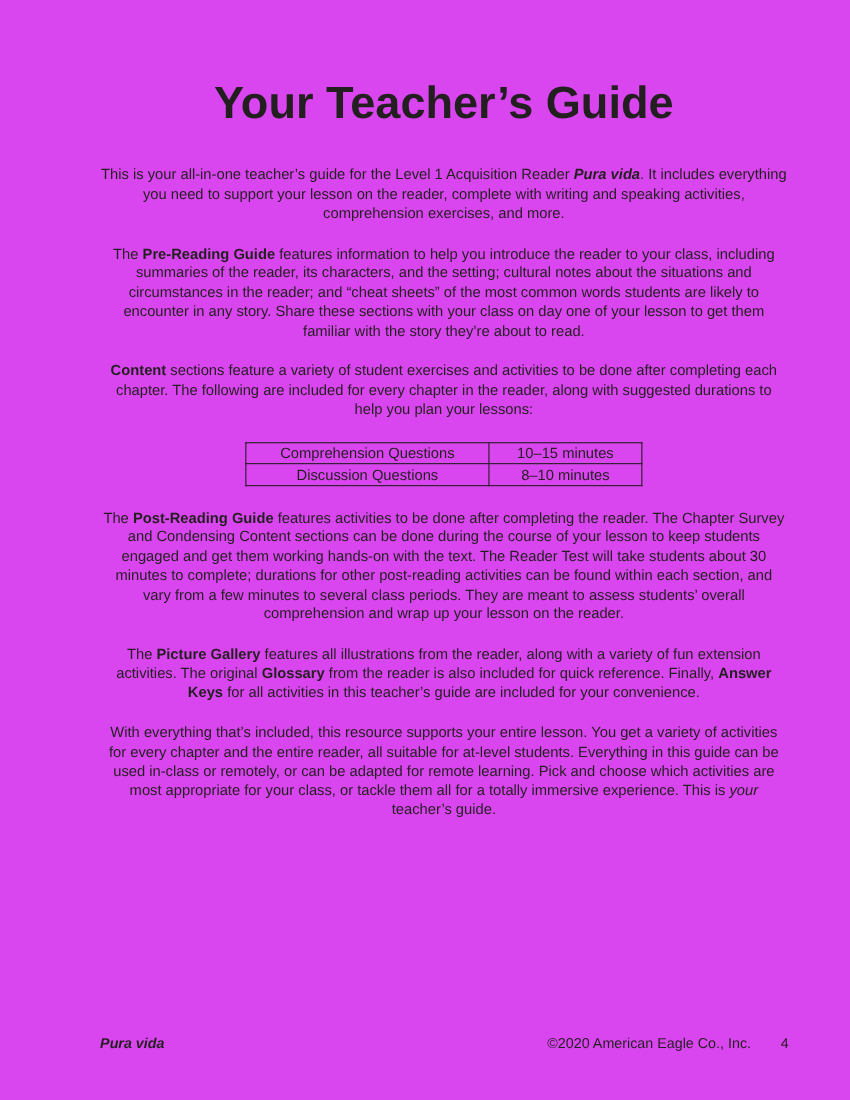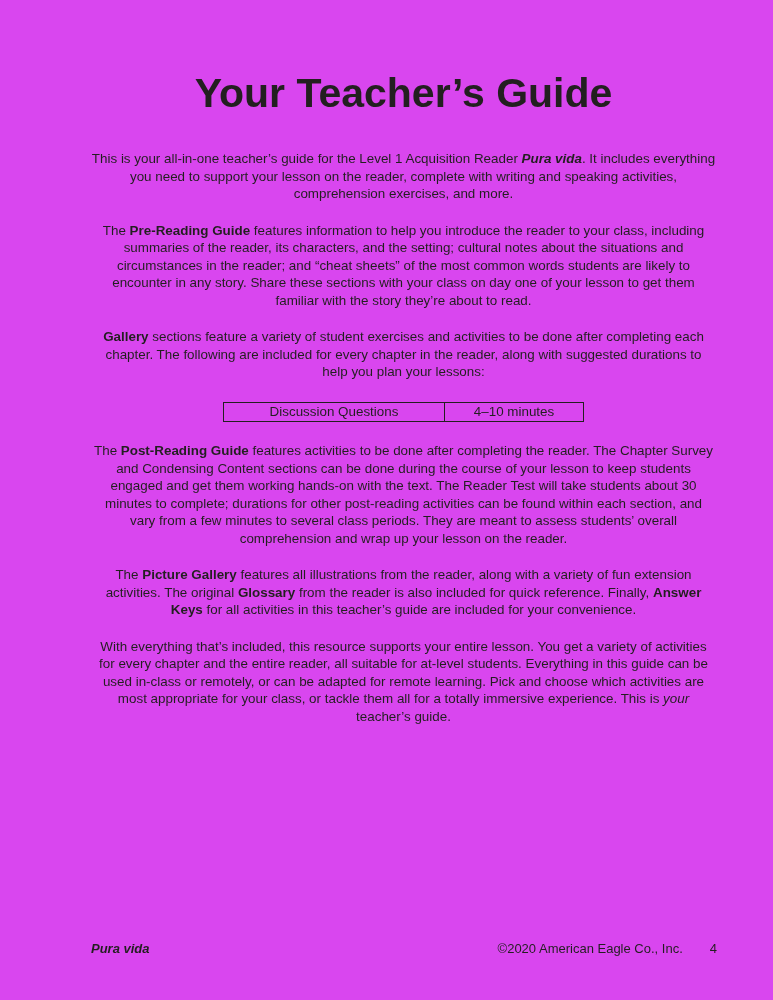--- a/index.html
+++ b/index.html
@@ -77,27 +77,31 @@
 
 <div class="page">
   <div class="content">
 
     <h1 class="title">Your Teacher’s Guide</h1>
 
     <p class="body-para"><span>This is your all-in-one teacher’s guide for the Level 1 Acquisition Reader </span><span class="b i">Pura vida</span><span>. It includes everything you need to support your lesson on the reader, complete with writing and speaking activities, comprehension exercises, and more.</span></p>
 
     <p class="body-para"><span>The </span><span class="b">Pre-Reading Guide</span><span> features information to help you introduce the reader to your class, including summaries of the reader, its characters, and the setting; cultural notes about the situations and circumstances in the reader; and “cheat sheets” of the most common words students are likely to encounter in any story. Share these sections with your class on day one of your lesson to get them familiar with the story they’re about to read.</span></p>
 
-    <p class="body-para"><span class="b">Gallery</span><span> sections feature a variety of student exercises and activities to be done after completing each chapter. The following are included for every chapter in the reader, along with suggested durations to help you plan your lessons:</span></p>
+    <p class="body-para"><span class="b">Content</span><span> sections feature a variety of student exercises and activities to be done after completing each chapter. The following are included for every chapter in the reader, along with suggested durations to help you plan your lessons:</span></p>
 
     <table class="duration-table">
       <tbody>
         <tr>
+          <td class="col-activity">Comprehension Questions</td>
+          <td class="col-duration">10–15 minutes</td>
+        </tr>
+        <tr>
           <td class="col-activity">Discussion Questions</td>
-          <td class="col-duration">4–10 minutes</td>
+          <td class="col-duration">8–10 minutes</td>
         </tr>
       </tbody>
     </table>
 
     <p class="body-para"><span>The </span><span class="b">Post-Reading Guide</span><span> features activities to be done after completing the reader. The Chapter Survey and Condensing Content sections can be done during the course of your lesson to keep students engaged and get them working hands-on with the text. The Reader Test will take students about 30 minutes to complete; durations for other post-reading activities can be found within each section, and vary from a few minutes to several class periods. They are meant to assess students’ overall comprehension and wrap up your lesson on the reader.</span></p>
 
     <p class="body-para"><span>The </span><span class="b">Picture Gallery</span><span> features all illustrations from the reader, along with a variety of fun extension activities. The original </span><span class="b">Glossary</span><span> from the reader is also included for quick reference. Finally, </span><span class="b">Answer Keys</span><span> for all activities in this teacher’s guide are included for your convenience.</span></p>
 
     <p class="body-para"><span>With everything that’s included, this resource supports your entire lesson. You get a variety of activities for every chapter and the entire reader, all suitable for at-level students. Everything in this guide can be used in-class or remotely, or can be adapted for remote learning. Pick and choose which activities are most appropriate for your class, or tackle them all for a totally immersive experience. This is </span><span class="i">your</span><span> teacher’s guide.</span></p>
 

